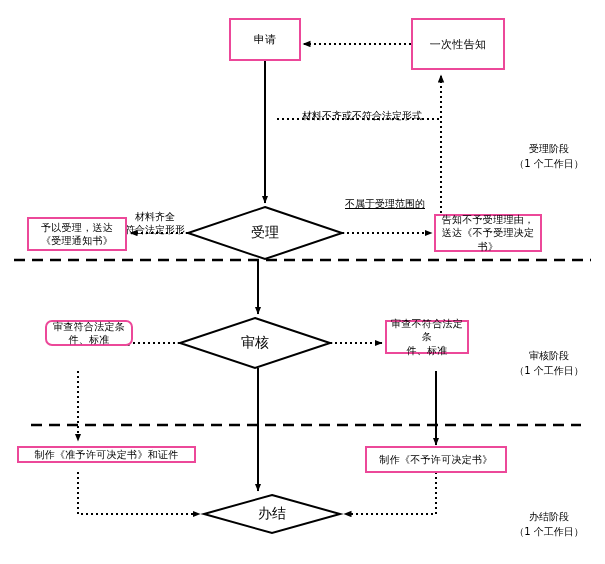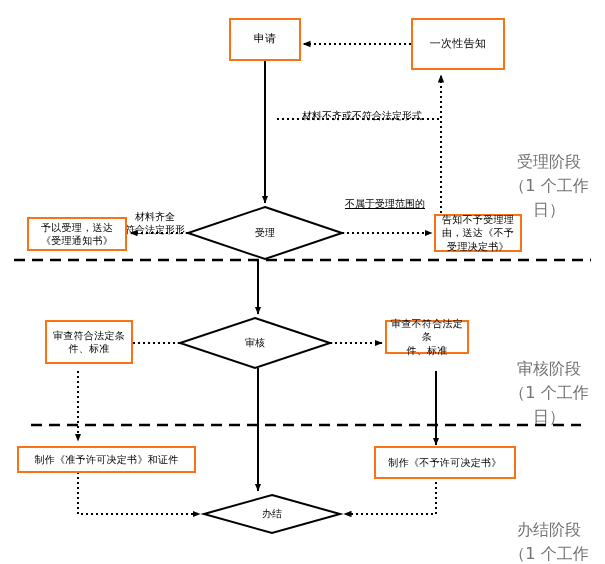--- a/index.html
+++ b/index.html
@@ -16,44 +16,45 @@
     position:absolute;
     box-sizing:border-box;
     display:flex;align-items:center;justify-content:center;
     text-align:center;
     color:#000;
     background:#fff;
     line-height:1.32;
     white-space:pre-line;
   }
   .box{
-    border:2px solid #f97316;
+    border:2px solid #ec4899;
     font-size:11px;
     letter-spacing:0.3px;
+    font-family:Liberation Serif, serif;
   }
   .label{
     position:absolute;
     color:#000;
     font-size:10px;
     text-align:center;
     line-height:1.3;
     white-space:pre-line;
     background:transparent;
   }
   .stage{
     position:absolute;
-    color:#737373;
-    font-size:16px;
+    color:#000000;
+    font-size:10px;
     text-align:center;
     line-height:1.5;
     white-space:pre-line;
   }
   .diamond-text{
     position:absolute;
-    font-size:10px;
+    font-size:14px;
     color:#000;
     text-align:center;
     display:flex;align-items:center;justify-content:center;
   }
 </style>
 </head>
 <body>
 
 <svg id="canvas" viewBox="0 0 605 564" xmlns="http://www.w3.org/2000/svg">
   <defs>
@@ -126,53 +127,53 @@
 
 <div class="node box" style="left:27px;top:217px;width:100px;height:34px;font-size:10px;">
   <span>予以受理，送达
 《受理通知书》</span>
 </div>
 
 <div class="label" style="left:330px;top:184px;width:110px;text-decoration:underline;">
   <span>不属于受理范围的</span>
 </div>
 
-<div class="node box" style="left:434px;top:214px;width:88px;height:38px;font-size:10px;padding:0 2px;">
+<div class="node box" style="left:434px;top:214px;width:108px;height:38px;font-size:10px;padding:0 2px;">
   <span>告知不予受理理由，送达《不予受理决定书》</span>
 </div>
 
 <div class="stage" style="left:495px;top:126px;width:108px;">
   <span>受理阶段
 （1 个工作日）</span>
 </div>
 
 <div class="diamond-text" style="left:215px;top:332px;width:80px;height:22px;">
   <span>审核</span>
 </div>
 
-<div class="node box" style="left:45px;top:320px;width:88px;height:44px;font-size:10px;">
+<div class="node box" style="left:45px;top:320px;width:88px;height:26px;font-size:10px;border-radius:7px;">
   <span>审查符合法定条
 件、标准</span>
 </div>
 
 <div class="node box" style="left:385px;top:320px;width:84px;height:34px;font-size:10px;">
   <span>审查不符合法定条
 件、标准</span>
 </div>
 
 <div class="stage" style="left:495px;top:333px;width:108px;">
   <span>审核阶段
 （1 个工作日）</span>
 </div>
 
-<div class="node box" style="left:17px;top:446px;width:179px;height:27px;font-size:10px;">
+<div class="node box" style="left:17px;top:446px;width:179px;height:17px;font-size:10px;">
   <span>制作《准予许可决定书》和证件</span>
 </div>
 
-<div class="node box" style="left:365px;top:446px;width:142px;height:33px;font-size:10px;margin-left:9px;">
+<div class="node box" style="left:365px;top:446px;width:142px;height:27px;font-size:10px;">
   <span>制作《不予许可决定书》</span>
 </div>
 
 <div class="diamond-text" style="left:232px;top:503px;width:80px;height:22px;">
   <span>办结</span>
 </div>
 
 <div class="stage" style="left:495px;top:494px;width:108px;">
   <span>办结阶段
 （1 个工作日）</span>

